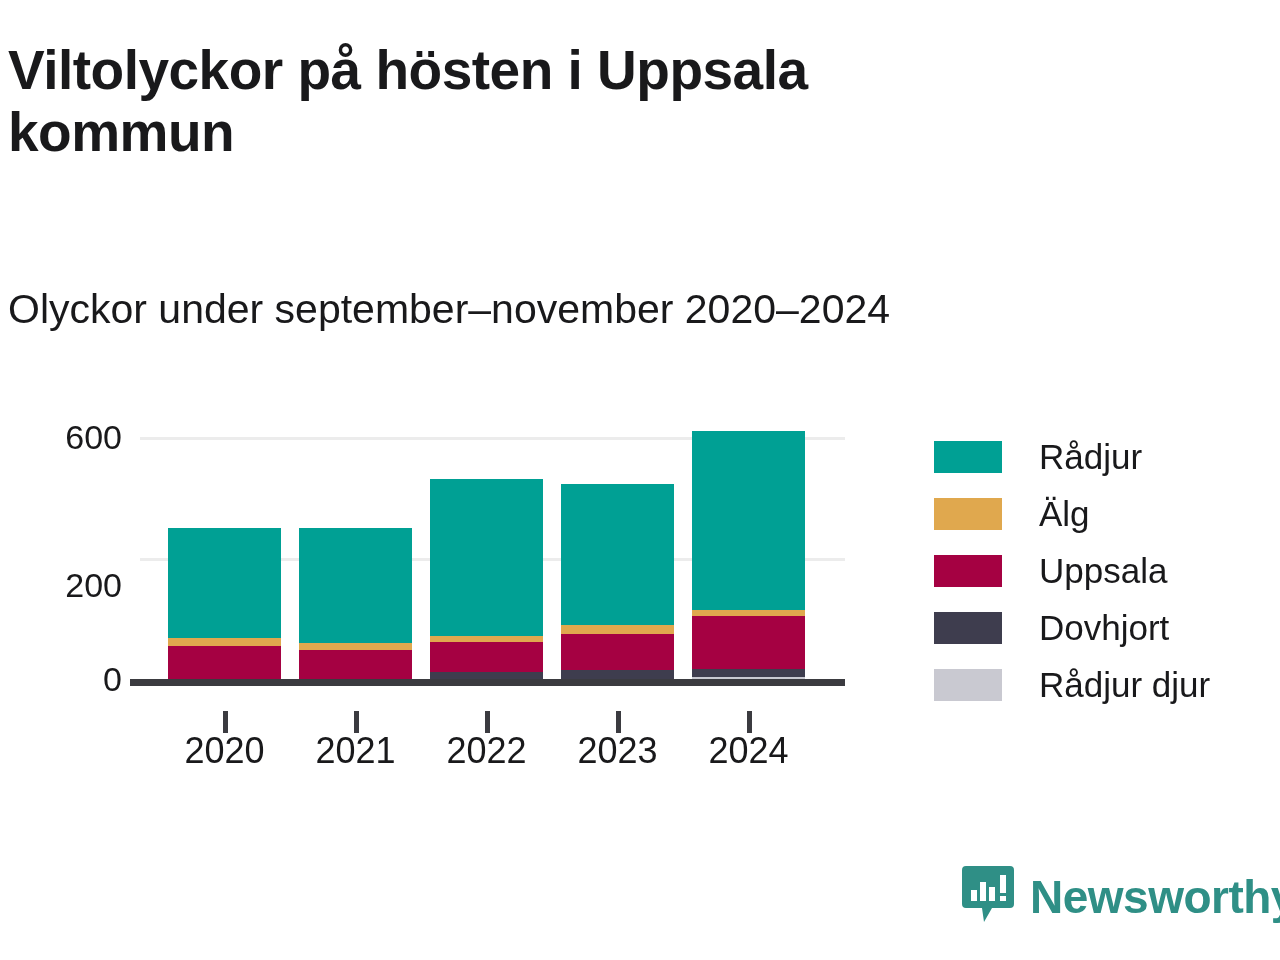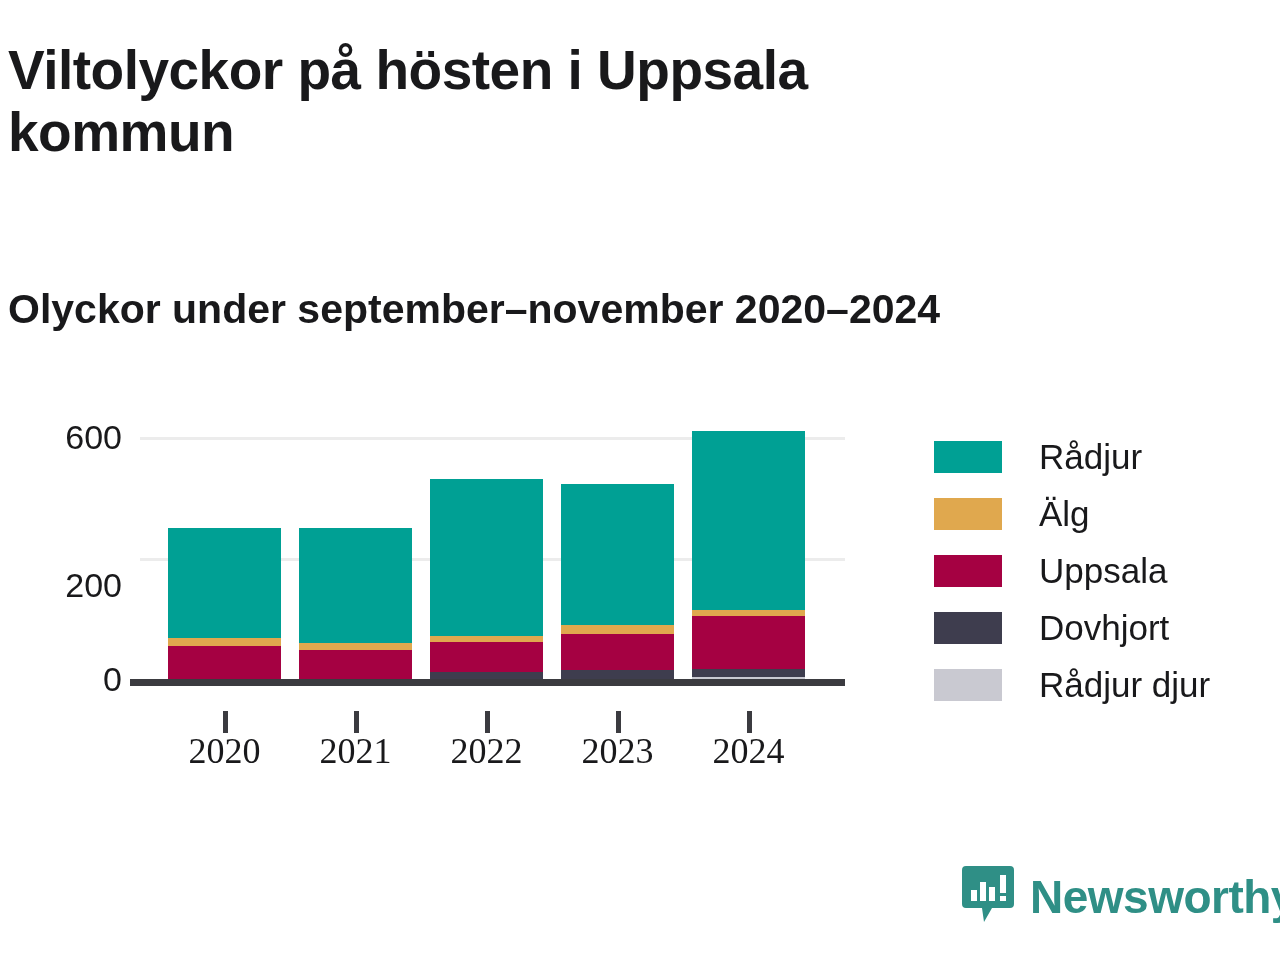--- a/index.html
+++ b/index.html
@@ -32,21 +32,21 @@
     letter-spacing: -0.5px;
     color: #19191b;
   }
 
   #subtitle {
     position: absolute;
     left: 8px;
     top: 287px;
     width: 1100px;
     font-size: 41px;
-    font-weight: 700;
+    font-weight: 400;
     line-height: 1.12;
     color: #19191b;
   }
 
   
   #chart-area {
     position: absolute;
     left: 0px;
     top: 400px;
     width: 900px;
@@ -118,21 +118,20 @@
     background: #3b3b40;
   }
 
   .xtick-label {
     position: absolute;
     top: 305px;
     width: 160px;
     text-align: center;
     font-size: 36px;
     color: #19191b;
-    font-family: Liberation Serif, serif;
   }
 
   
   #legend {
     position: absolute;
     left: 912px;
     top: 428px;
     width: 360px;
   }
 

